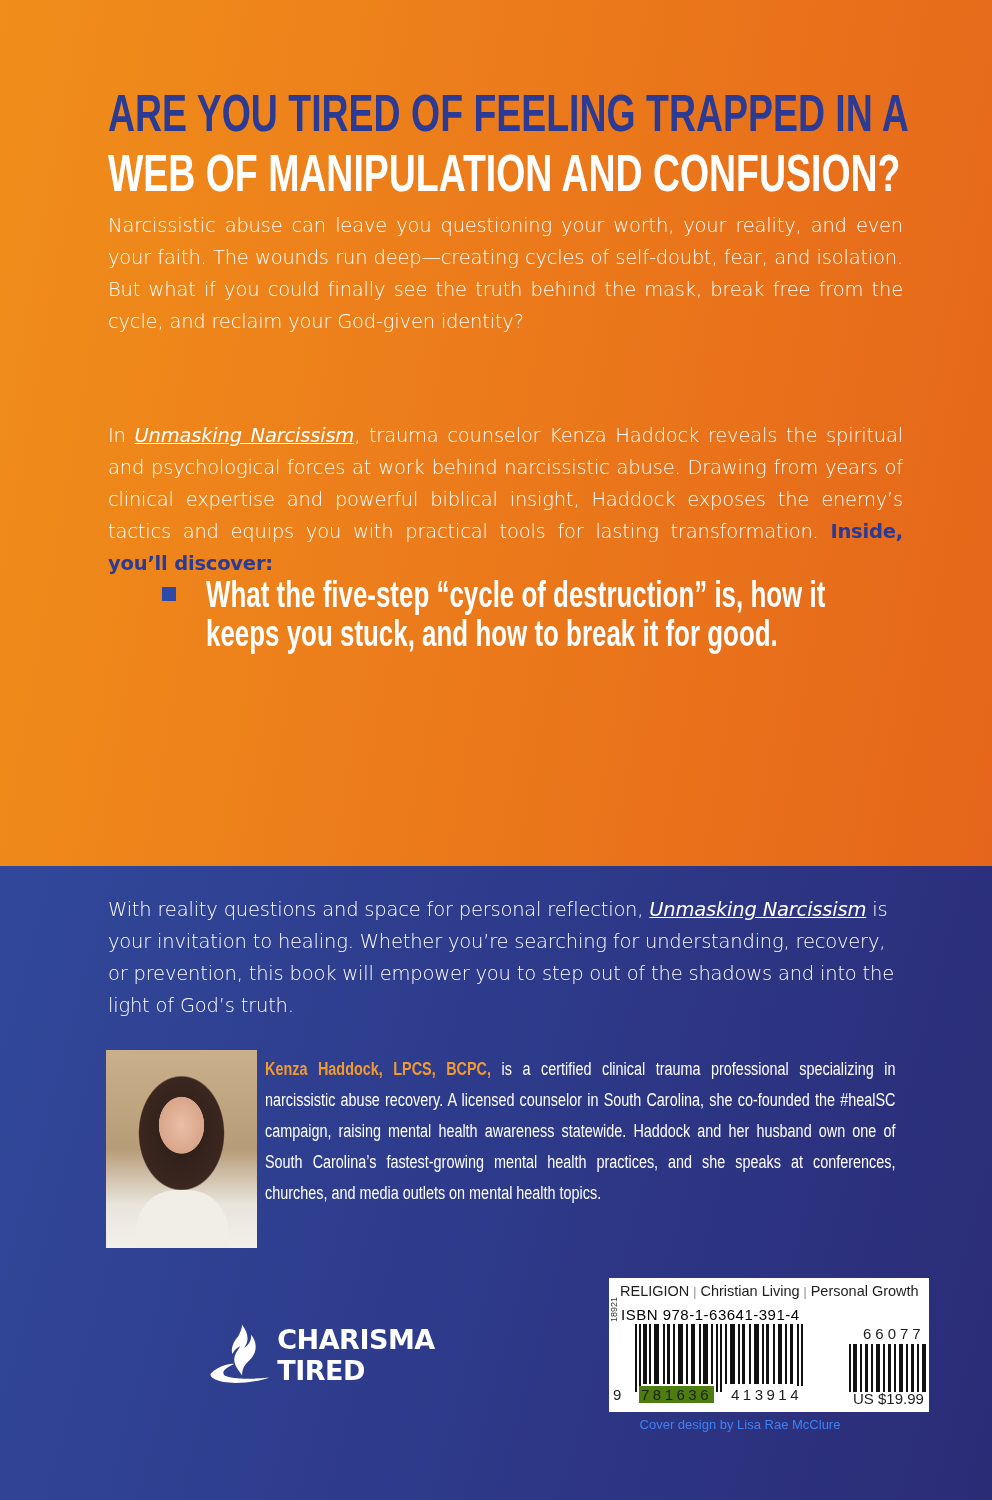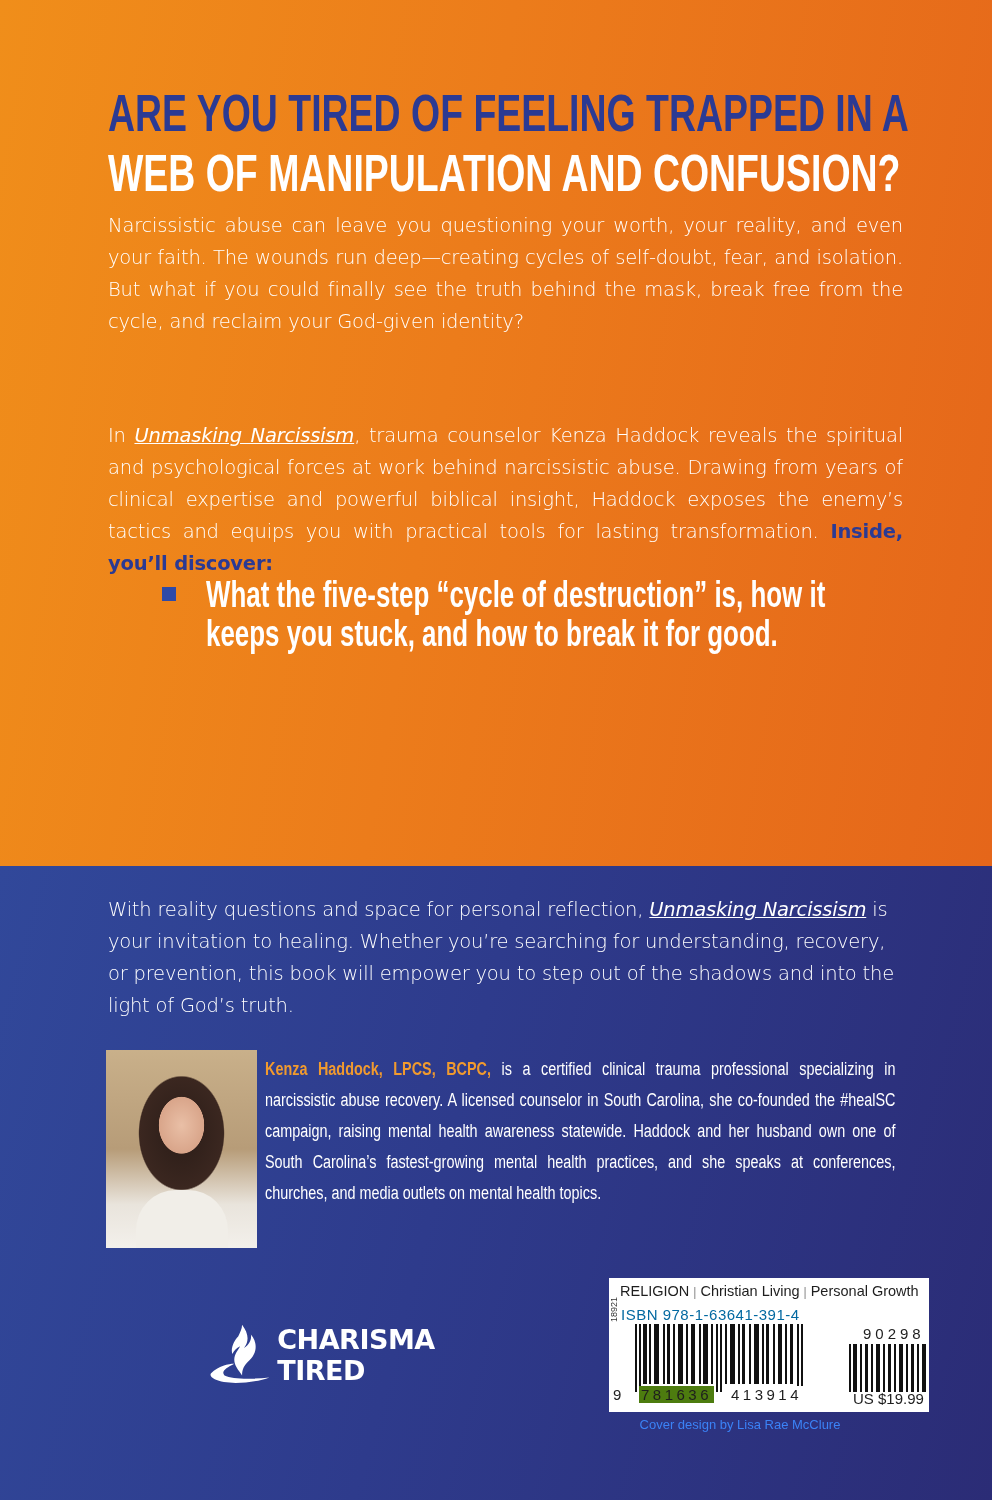--- a/index.html
+++ b/index.html
@@ -86,21 +86,21 @@
     .bisac {
       position: absolute; left: 11px; top: 5px; color: #1E1E1E;
       font-family: "Liberation Sans", sans-serif; font-size: 14.5px; white-space: nowrap;
     }
     .sep { color: #888; padding: 0 4px; font-size: 12px; }
     .side-num {
       position: absolute; left: 0px; top: 44px; color: #333; font-size: 9px;
       transform: rotate(-90deg); transform-origin: left top; font-family: "Liberation Sans", sans-serif;
     }
     .isbn {
-      position: absolute; left: 12px; top: 28px; color: #0369a1;
+      position: absolute; left: 12px; top: 28px; color: #000000;
       font-family: "Liberation Sans", sans-serif; font-size: 15px; letter-spacing: 0.5px;
     }
     .bars-main { position: absolute; left: 12px; top: 46px; width: 200px; height: 68px; }
     .bars-add { position: absolute; left: 238px; top: 66px; width: 86px; height: 48px; }
     .ean-digits {
       position: absolute; left: 0; top: 108px; color: #1E1E1E;
       font-family: "Liberation Sans", sans-serif; font-size: 15px; letter-spacing: 3.5px;
       white-space: nowrap;
     }
     .ean-first { position: absolute; left: 4px; }
@@ -213,17 +213,17 @@
         <rect x="64" y="0" width="3" height="48"></rect>
       <rect x="70" y="0" width="2" height="48"></rect>
         <rect x="75" y="0" width="4" height="48"></rect>
     </g>
   </svg>
   <div class="ean-digits">
     <span class="ean-first">9</span>
     <span class="ean-g1">781636</span>
     <span class="ean-g2">413914</span>
   </div>
-  <div class="addon-num">90298</div>
+  <div class="addon-num">66077</div>
   <div class="price">US $19.99</div>
 </div>
 
 <div class="credit">Cover design by Lisa Rae McClure</div>
 
 </body></html>

